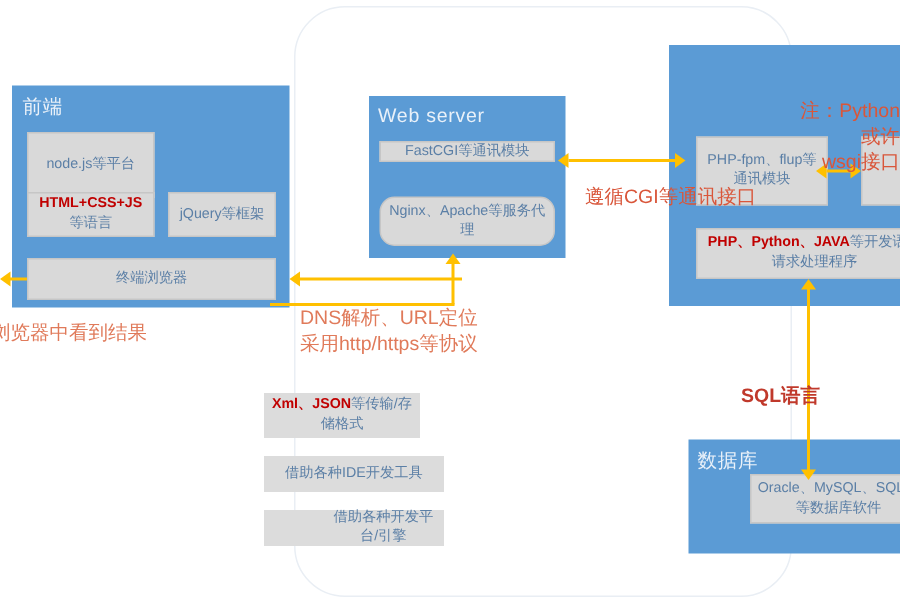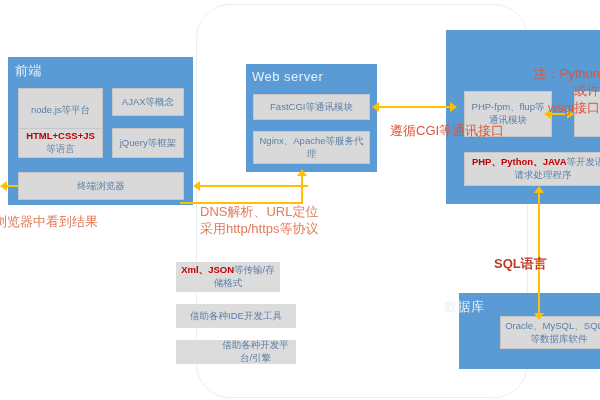--- a/index.html
+++ b/index.html
@@ -96,52 +96,51 @@
 <div id="stage">
 
   <div class="ghost-round" style="left:196px;top:4px;width:330px;height:392px;"></div>
 
   <div class="panel" style="left:8px;top:57px;width:185px;height:148px;">
   </div>
   <div class="panel-title" style="left:15px;top:62px;">前端</div>
 
   <div class="gbox" style="left:18px;top:88px;width:85px;height:44px;">node.js等平台</div>
 
-  <div class="gbox" style="left:112px;top:88px;width:72px;height:28px;">AJAX等概念</div>
 
   <div class="gbox mixed" style="left:18px;top:128px;width:85px;height:30px;">
     <span><span class="red">HTML+CSS+JS</span><span>等语言</span></span>
   </div>
 
   <div class="gbox" style="left:112px;top:128px;width:72px;height:30px;">jQuery等框架</div>
 
   <div class="gbox" style="left:18px;top:172px;width:166px;height:28px;">终端浏览器</div>
 
   <div class="panel" style="left:246px;top:64px;width:131px;height:108px;">
   </div>
   <div class="panel-title" style="left:252px;top:69px;font-size:13px;">Web server</div>
 
-  <div class="gbox" style="left:253px;top:94px;width:117px;height:26px;">FastCGI等通讯模块</div>
+  <div class="gbox" style="left:253px;top:94px;width:117px;height:14px;">FastCGI等通讯模块</div>
 
-  <div class="gbox" style="left:253px;top:131px;width:117px;height:33px;">Nginx、Apache等服务代理</div>
+  <div class="gbox" style="left:253px;top:131px;width:117px;height:33px;border-radius:10px;">Nginx、Apache等服务代理</div>
 
   <div class="panel" style="left:446px;top:30px;width:160px;height:174px;">
   </div>
 
   <div class="gbox" style="left:464px;top:91px;width:88px;height:46px;">PHP-fpm、flup等通讯模块</div>
 
   <div class="gbox" style="left:574px;top:91px;width:48px;height:46px;"></div>
 
   <div class="gbox mixed" style="left:464px;top:152px;width:158px;height:34px;">
     <span><span class="red">PHP、Python、JAVA</span><span>等开发语言请求处理程序</span></span>
   </div>
 
   <div class="panel" style="left:459px;top:293px;width:147px;height:76px;">
   </div>
-  <div class="panel-title" style="left:444px;top:298px;font-family:Liberation Serif, serif;">数据库</div>
+  <div class="panel-title" style="left:465px;top:298px;font-family:Liberation Serif, serif;">数据库</div>
 
   <div class="gbox" style="left:500px;top:316px;width:118px;height:33px;">Oracle、MySQL、SQLite等数据库软件</div>
 
   <div class="lbox" style="left:176px;top:262px;width:104px;height:30px;">
     <span><span class="red">Xml、JSON</span><span>等传输/存储格式</span></span>
   </div>
 
   <div class="lbox" style="left:176px;top:304px;width:120px;height:24px;">借助各种IDE开发工具</div>
 
   <div class="lbox" style="left:176px;top:340px;width:120px;height:24px;padding-left:43px;">借助各种开发平台/引擎</div>

